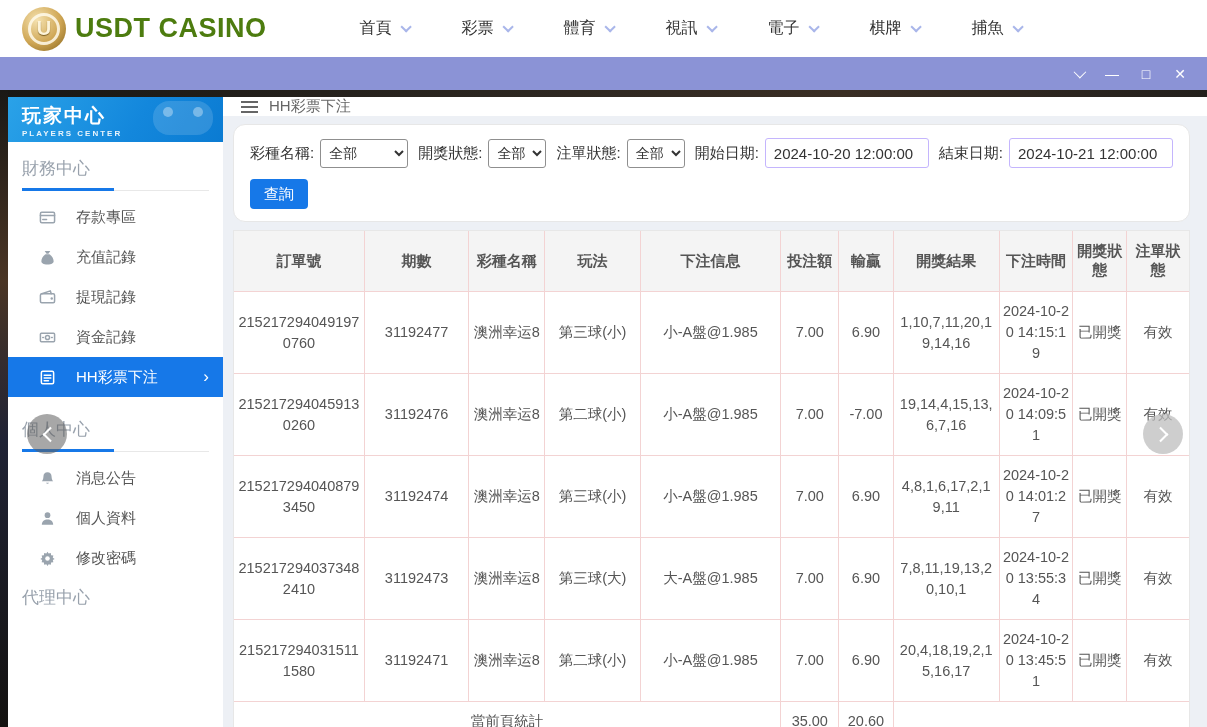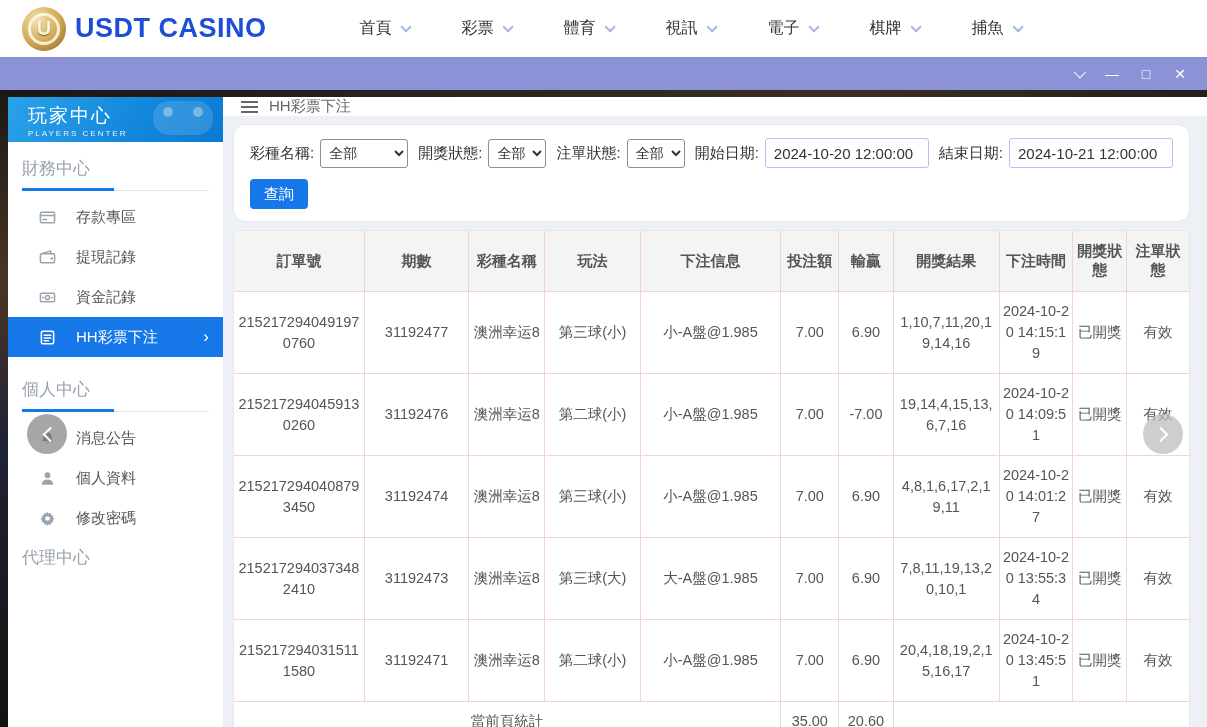--- a/index.html
+++ b/index.html
@@ -9,21 +9,21 @@
 
   
   .topnav { height:57px; background:#fff; display:flex; align-items:center; padding:0 22px; }
   .brand { display:flex; align-items:center; gap:9px; margin-right:66px; }
   .ball { width:44px; height:44px; border-radius:50%; position:relative; flex:0 0 auto;
     background:radial-gradient(circle at 35% 30%, #f5e2b0, #cfa654 55%, #8a6820 95%); }
   .ball::before { content:""; position:absolute; inset:6px; border-radius:50%;
     border:3px solid rgba(255,250,235,.85); }
   .ball .u { position:absolute; inset:0; display:flex; align-items:center; justify-content:center;
     color:#fdf4da; font-size:20px; font-weight:bold; text-shadow:0 1px 1px #7a5c1d; }
-  .brand-text { font-size:27px; font-weight:bold; color:#1d4ed8; letter-spacing:.5px; }
+  .brand-text { font-size:27px; font-weight:bold; color:#4d7c0f; letter-spacing:.5px; }
   .nav-item { display:flex; align-items:center; gap:8px; margin:0 27px; color:#333;
     font-size:16px; cursor:pointer; }
   .chev { width:8px; height:8px; border-right:2px solid #a9b6ea; border-bottom:2px solid #a9b6ea;
     transform:rotate(45deg) translateY(-3px); }
 
   
   .titlebar { height:33px; background:#8b93d6; display:flex; align-items:center;
     justify-content:flex-end; gap:0; padding-right:10px; }
   .tb-btn { width:34px; height:100%; display:flex; align-items:center; justify-content:center;
     color:#fff; font-size:14px; cursor:pointer; }
@@ -35,22 +35,22 @@
     background:linear-gradient(90deg,#191714,#2b2620 40%,#3a2e24 70%,#23201c); }
   .strip-left { position:absolute; top:90px; left:0; width:8px; height:637px;
     background:linear-gradient(#1a1815,#4a3525 30%,#202335 55%,#141210); }
 
   
   .window { position:absolute; top:97px; left:8px; width:1199px; height:630px;
     display:flex; background:#edf0f5; overflow:hidden; }
 
   
   .sidebar { width:215px; background:#fff; flex:0 0 auto; }
-  .side-header { height:45px; position:relative; overflow:hidden; padding:6px 0 0 20px;
-    background:linear-gradient(120deg,#2aa2e8 0%,#1387dc 60%,#0b7bd2 100%); color:#fff; }
+  .side-header { height:45px; position:relative; overflow:hidden; padding:6px 0 0 14px;
+    background:linear-gradient(120deg,#2aa2e8 0%,#1387dc 60%,#0b7bd2 100%); color:#fff;font-weight:bold; }
   .side-header .t { font-size:19px; letter-spacing:2px; }
   .side-header .s { font-size:8px; letter-spacing:2px; opacity:.9; }
   .pad-deco { position:absolute; right:10px; top:4px; width:60px; height:34px;
     background:rgba(255,255,255,.14); border-radius:16px; }
   .pad-deco::before, .pad-deco::after { content:""; position:absolute; top:6px; width:10px; height:10px;
     border-radius:50%; background:rgba(255,255,255,.35); }
   .pad-deco::before { left:10px; } .pad-deco::after { right:10px; }
 
   .sec { padding:15px 14px 0; }
   .sec-title { color:#98a1ac; font-size:17px; }
@@ -177,20 +177,28 @@
     <div class="menu">
       <div class="mi">
         <span class="ic">
             <svg viewBox="0 0 18 18">
               <rect class="st" x="1.5" y="3.5" width="15" height="11" rx="1.5"></rect>
               <line class="st" x1="1.5" y1="7" x2="16.5" y2="7"></line>
               <line class="st" x1="4" y1="11" x2="8" y2="11"></line>
             </svg>
           </span>
         <span>存款專區</span>
+      </div>
+      <div class="mi">
+        <span class="ic">
+            <svg viewBox="0 0 18 18">
+              <path class="fl" d="M6 2h6l-2 3h-2zM7 5.5h4c3 2 4.5 5 4.5 7.5 0 2-2 3.5-6.5 3.5S2.5 15 2.5 13c0-2.5 1.5-5.5 4.5-7.5z"></path>
+            </svg>
+          </span>
+        <span>充值記錄</span>
       </div>
       <div class="mi">
         <span class="ic">
             <svg viewBox="0 0 18 18">
               <rect class="st" x="1.5" y="5" width="15" height="9.5" rx="1.5"></rect>
               <path class="st" d="M3 5 L12 2 l1 3"></path>
               <circle class="fl" cx="13.5" cy="10" r="1.3"></circle>
             </svg>
           </span>
         <span>提現記錄</span>

